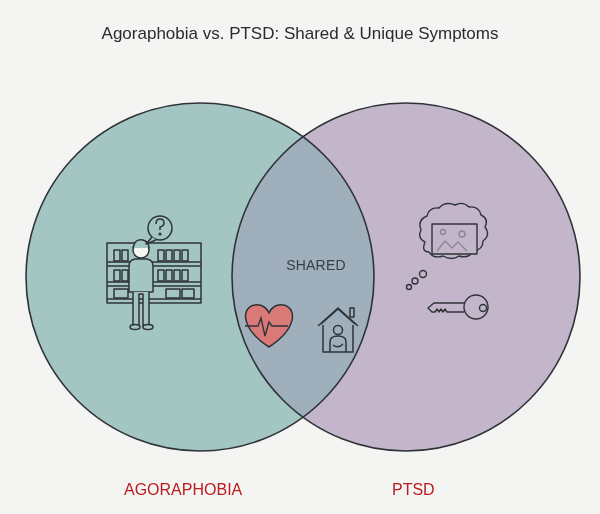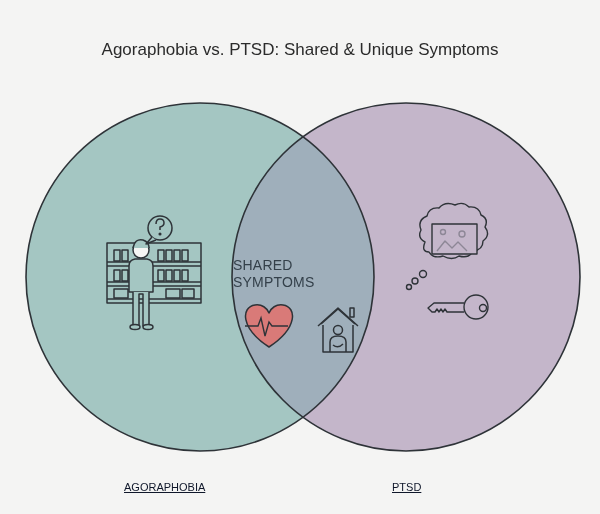--- a/index.html
+++ b/index.html
@@ -2,31 +2,31 @@
 <html><head>
 <meta charset="utf-8">
 <style>
   html, body { margin: 0; padding: 0; }
   body {
     width: 600px; height: 514px; background: #f4f4f3;
     font-family: "Liberation Sans", "DejaVu Sans", sans-serif;
     position: relative; overflow: hidden;
   }
   .title {
-    position: absolute; left: 0; top: 40px; width: 600px;
+    position: absolute; left: 0; top: 24px; width: 600px;
     text-align: center; font-size: 17px; color: #2b2b2b;
   }
   svg.venn { position: absolute; left: 0; top: 0; }
   .shared-label {
     position: absolute; left: 233px; top: 257px; width: 140px;
-    text-align: left; font-size: 14px; line-height: 17px;
-    color: #34404a; letter-spacing: 0.2px;
+    text-align: center; font-size: 14px; line-height: 17px;
+    color: #34404a; letter-spacing: 0.2px; padding-left: 13px;
   }
   .set-label {
-    position: absolute; top: 481px; font-size: 11px; color: #0f172a; text-decoration: underline;
+    position: absolute; top: 481px; font-size: 16px; color: #b91c1c;
   }
   .label-a { left: 124px; }
   .label-b { left: 392px; }
 </style>
 </head>
 <body>
 
 <div class="title">Agoraphobia vs. PTSD: Shared &amp; Unique Symptoms</div>
 
 <svg class="venn" width="600" height="514" viewBox="0 0 600 514">
@@ -110,17 +110,16 @@
 
   <g fill="none" stroke="#2e3338" stroke-width="1.4" stroke-linejoin="round">
     <circle cx="476" cy="307" r="12" fill="#c4b6ca"></circle>
     <circle cx="483" cy="308" r="3.5"></circle>
     <path d="M464 303 h-30 l-6 5 l4 4 h3 l2 -3 l2 3 l2 -3 l2 3 l2 -3 l2 3 h17"></path>
   </g>
 </svg>
 
 <div class="shared-label">
   <div>SHARED</div>
-  <div>SYMPTOMS</div>
 </div>
 
 <div class="set-label label-a">AGORAPHOBIA</div>
 <div class="set-label label-b">PTSD</div>
 
 </body></html>

